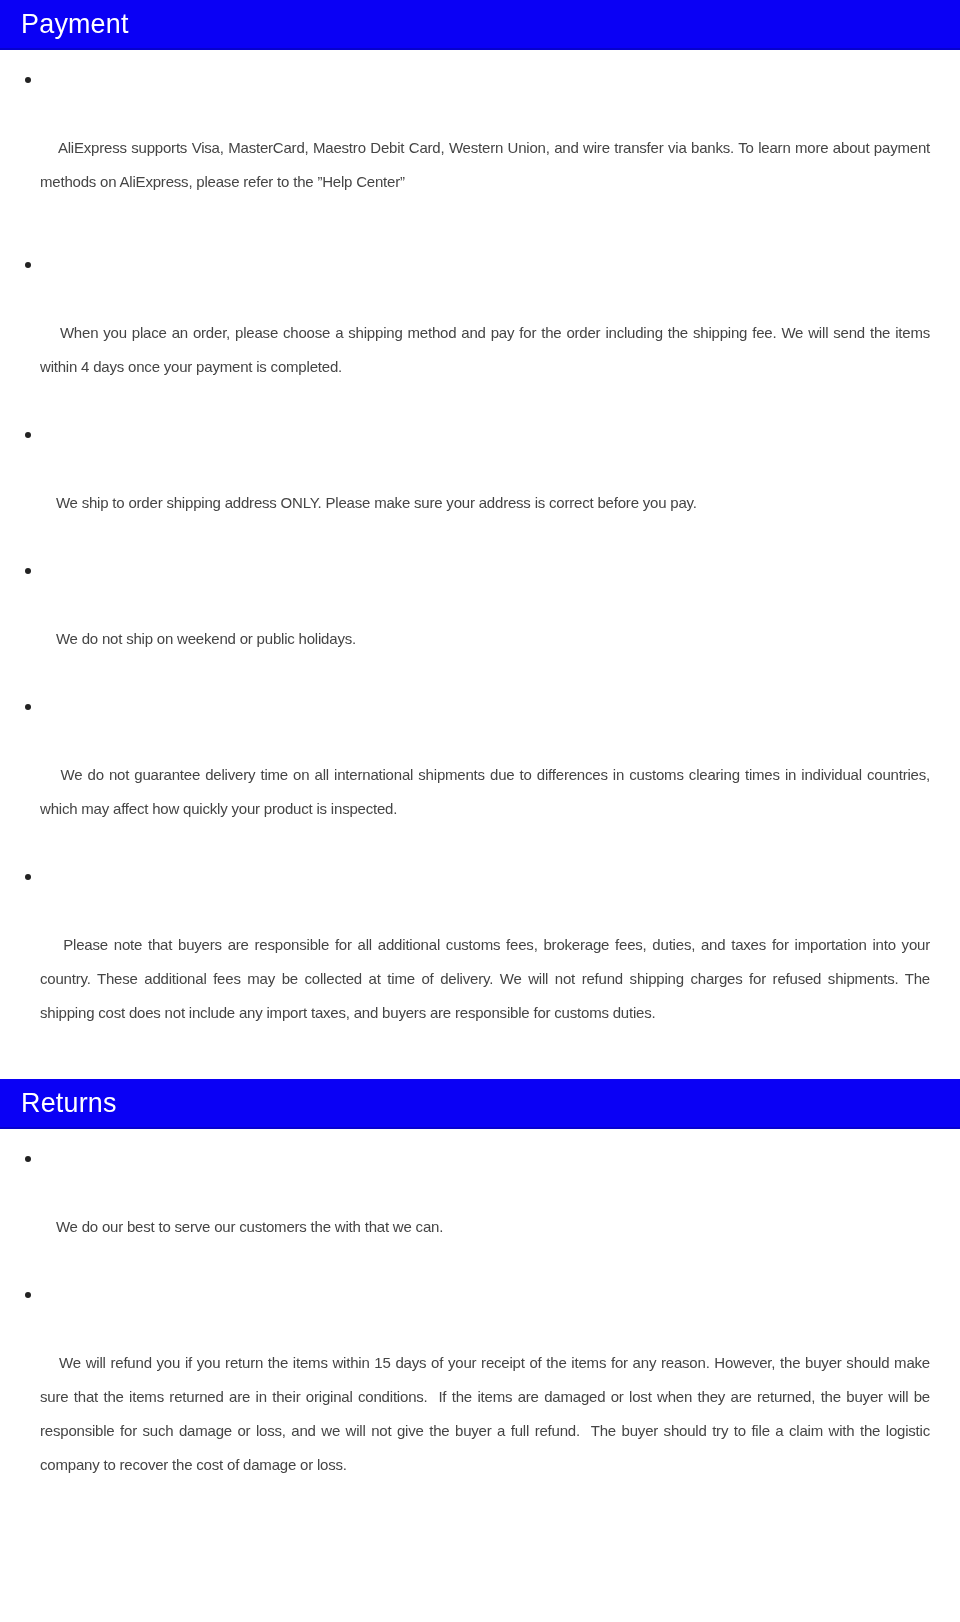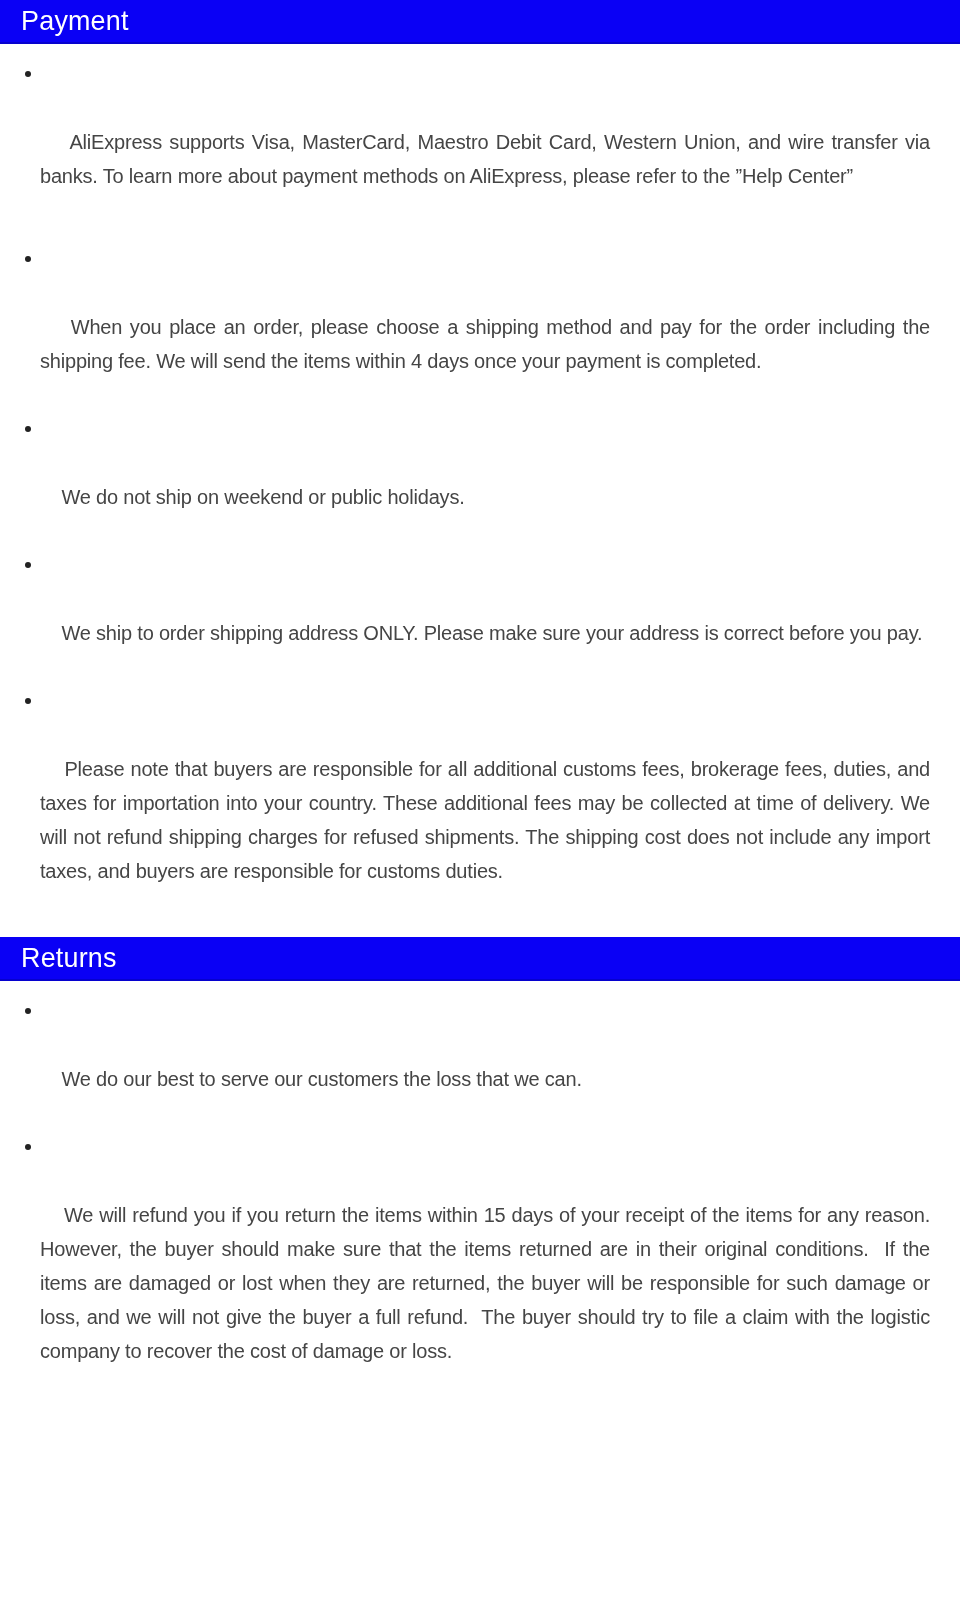--- a/index.html
+++ b/index.html
@@ -16,21 +16,21 @@
     font-family: "Liberation Sans", "DejaVu Sans", sans-serif;
   }
   body {
     width: 960px;
     min-height: 1622px;
     margin: 0 auto;
   }
   .policy-section { width: 100%; }
   .section-header {
     width: 100%;
-    height: 44px;
+    height: 50px;
     background: var(--header-bg);
     border-bottom: 2px solid var(--header-edge);
     display: flex;
     align-items: center;
   }
   .section-title {
     color: var(--header-text);
     font-size: 28px;
     font-weight: 400;
     letter-spacing: 0.2px;
@@ -40,21 +40,21 @@
     transform-origin: left center;
   }
   .bullet-list {
     list-style: none;
     margin: 13px 0 15px 0;
   }
   .bullet-item {
     position: relative;
     padding-left: 40px;
     padding-right: 30px;
-    font-size: 20px;
+    font-size: 15px;
     line-height: 34px;
     color: var(--body-text);
     text-align: justify;
     letter-spacing: -0.2px;
     white-space: pre-wrap;
   }
   .bullet-dot {
     position: absolute;
     left: 25px;
     top: 14px;
@@ -82,44 +82,48 @@
 
   <section class="policy-section">
     <ul class="bullet-list">
   <li class="bullet-item">
     <span class="bullet-dot"></span>
     <span class="bullet-text">When you place an order, please choose a shipping method and pay for the order including the shipping fee. We will send the items within 4 days once your payment is completed.</span>
   </li>
 
   <li class="bullet-item">
     <span class="bullet-dot"></span>
+    <span class="bullet-text">We ship to order shipping address ONLY. Please make sure your address is correct before you pay.</span>
+  </li>
+
+  <li class="bullet-item">
+    <span class="bullet-dot"></span>
     <span class="bullet-text">We do not ship on weekend or public holidays.</span>
   </li>
 
   <li class="bullet-item">
     <span class="bullet-dot"></span>
-    <span class="bullet-text">We ship to order shipping address ONLY. Please make sure your address is correct before you pay.</span>
+    <span class="bullet-text">We do not guarantee delivery time on all international shipments due to differences in customs clearing times in individual countries, which may affect how quickly your product is inspected.</span>
   </li>
-
 
   <li class="bullet-item">
     <span class="bullet-dot"></span>
     <span class="bullet-text">Please note that buyers are responsible for all additional customs fees, brokerage fees, duties, and taxes for importation into your country. These additional fees may be collected at time of delivery. We will not refund shipping charges for refused shipments. The shipping cost does not include any import taxes, and buyers are responsible for customs duties.</span>
   </li>
 </ul>
   </section>
 
   <section class="policy-section">
     <div class="section-header">
       <span class="section-title">Returns</span>
     </div>
     <ul class="bullet-list">
   <li class="bullet-item">
     <span class="bullet-dot"></span>
-    <span class="bullet-text">We do our best to serve our customers the loss that we can.</span>
+    <span class="bullet-text">We do our best to serve our customers the with that we can.</span>
   </li>
 
   <li class="bullet-item">
     <span class="bullet-dot"></span>
     <span class="bullet-text">We will refund you if you return the items within 15 days of your receipt of the items for any reason. However, the buyer should make sure that the items returned are in their original conditions.  If the items are damaged or lost when they are returned, the buyer will be responsible for such damage or loss, and we will not give the buyer a full refund.  The buyer should try to file a claim with the logistic company to recover the cost of damage or loss.</span>
   </li>
 
   <li class="bullet-item">
     
     

